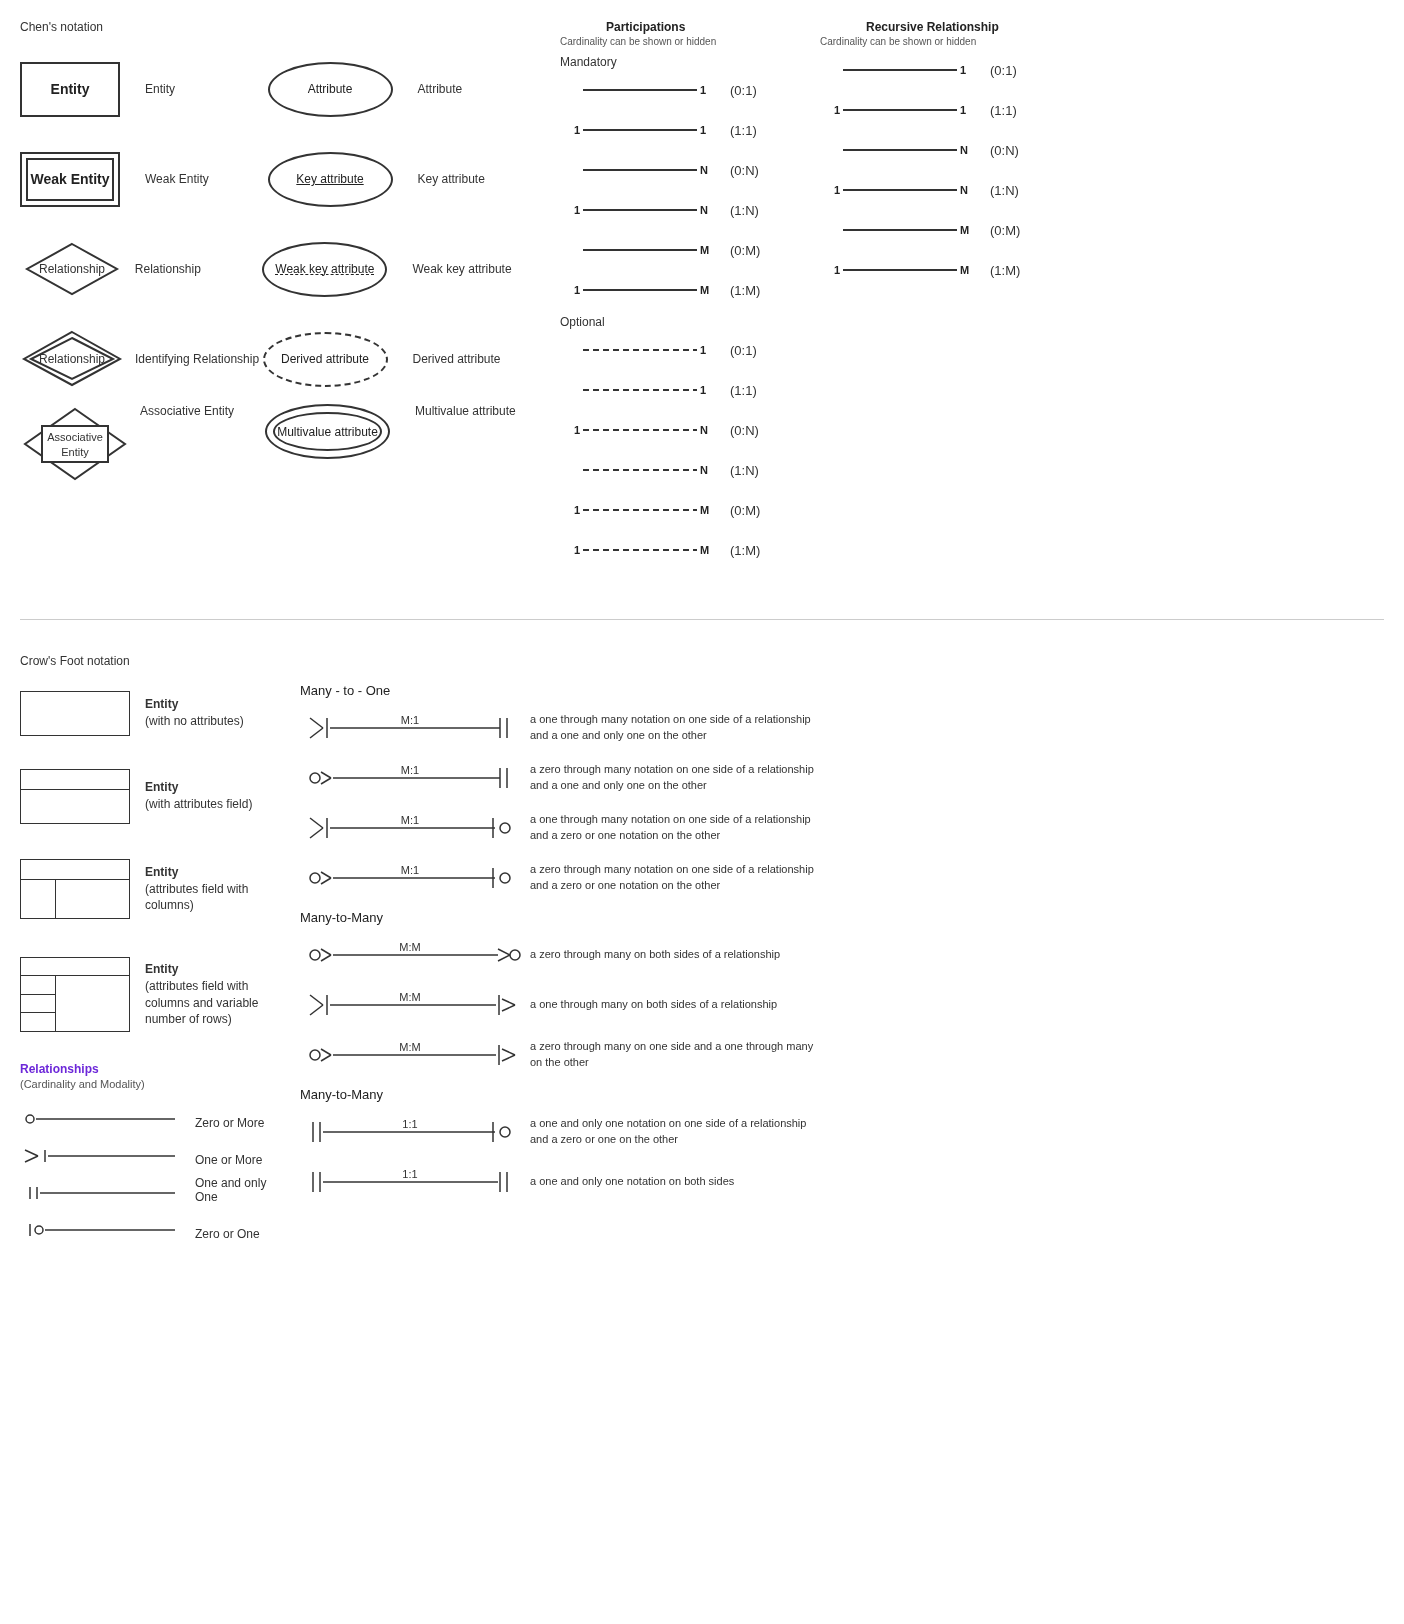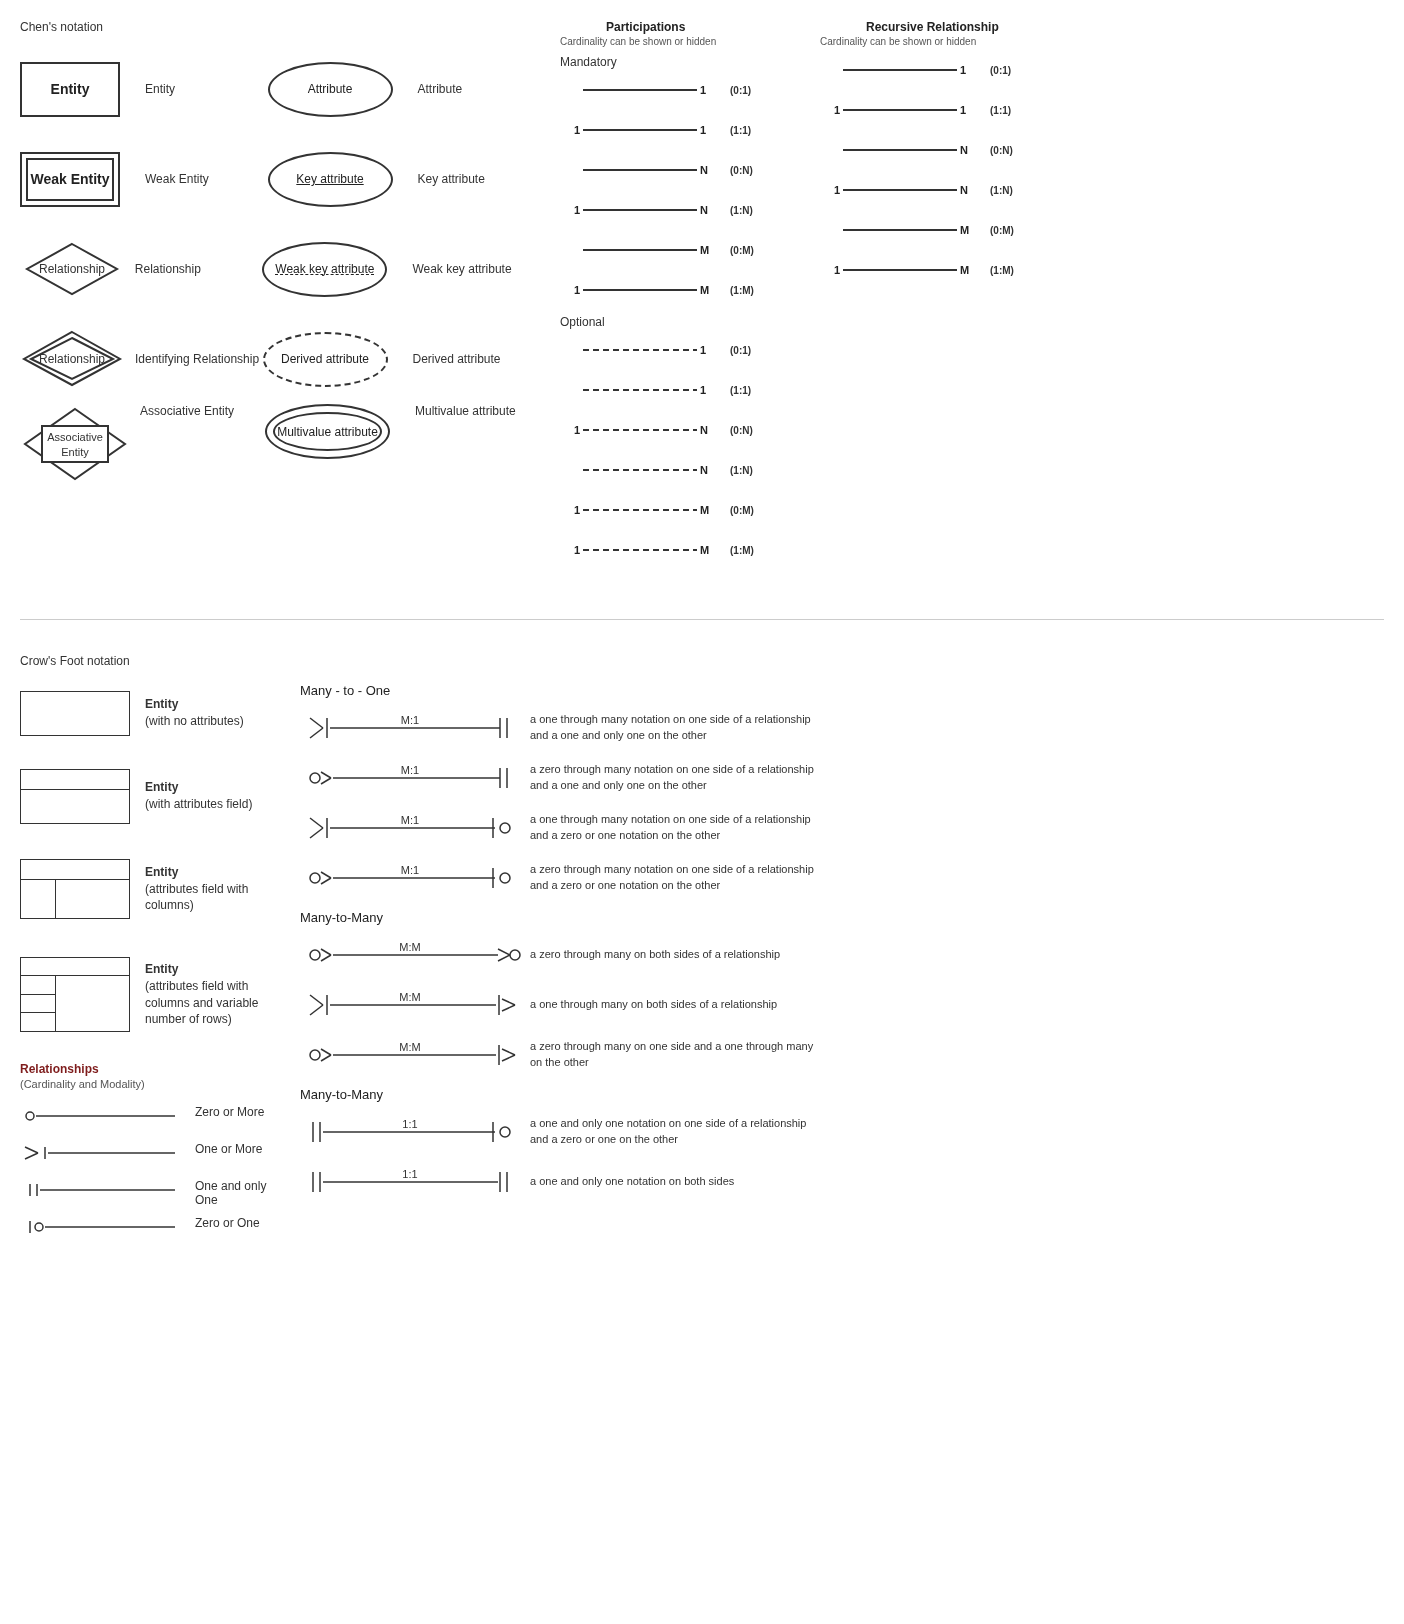--- a/index.html
+++ b/index.html
@@ -175,25 +175,24 @@
       flex: 1;
       height: 2px;
       background: #333;
     }
     .dashed-line {
       flex: 1;
       height: 2px;
       background: repeating-linear-gradient(to right, #333 0px, #333 6px, transparent 6px, transparent 10px);
     }
     .part-notation {
-      font-size: 10px;
+      font-size: 13px;
       color: #333;
       width: 50px;
       margin-left: 10px;
-      font-weight: bold;
     }
     
     .section-divider {
       width: 100%;
       border: none;
       border-top: 1px solid #ccc;
       margin: 20px 0;
     }
     
     .crows-section {
@@ -303,32 +302,32 @@
       color: #333;
       line-height: 1.4;
     }
     .entity-shape-label .main-label {
       font-weight: bold;
     }
     
     .relationships-label {
       font-size: 12px;
       font-weight: bold;
-      color: #7f1d1d;
+      color: #6d28d9;
       margin-top: 20px;
       margin-bottom: 2px;
     }
     .relationships-sublabel {
       font-size: 11px;
       color: #555;
       margin-bottom: 15px;
     }
     .cf-rel-row {
       display: flex;
-      align-items: flex-start;
+      align-items: flex-end;
       margin-bottom: 12px;
       height: 25px;
     }
     .cf-rel-label {
       font-size: 12px;
       color: #333;
       margin-left: 15px;
     }
     
     .many-section-title {

